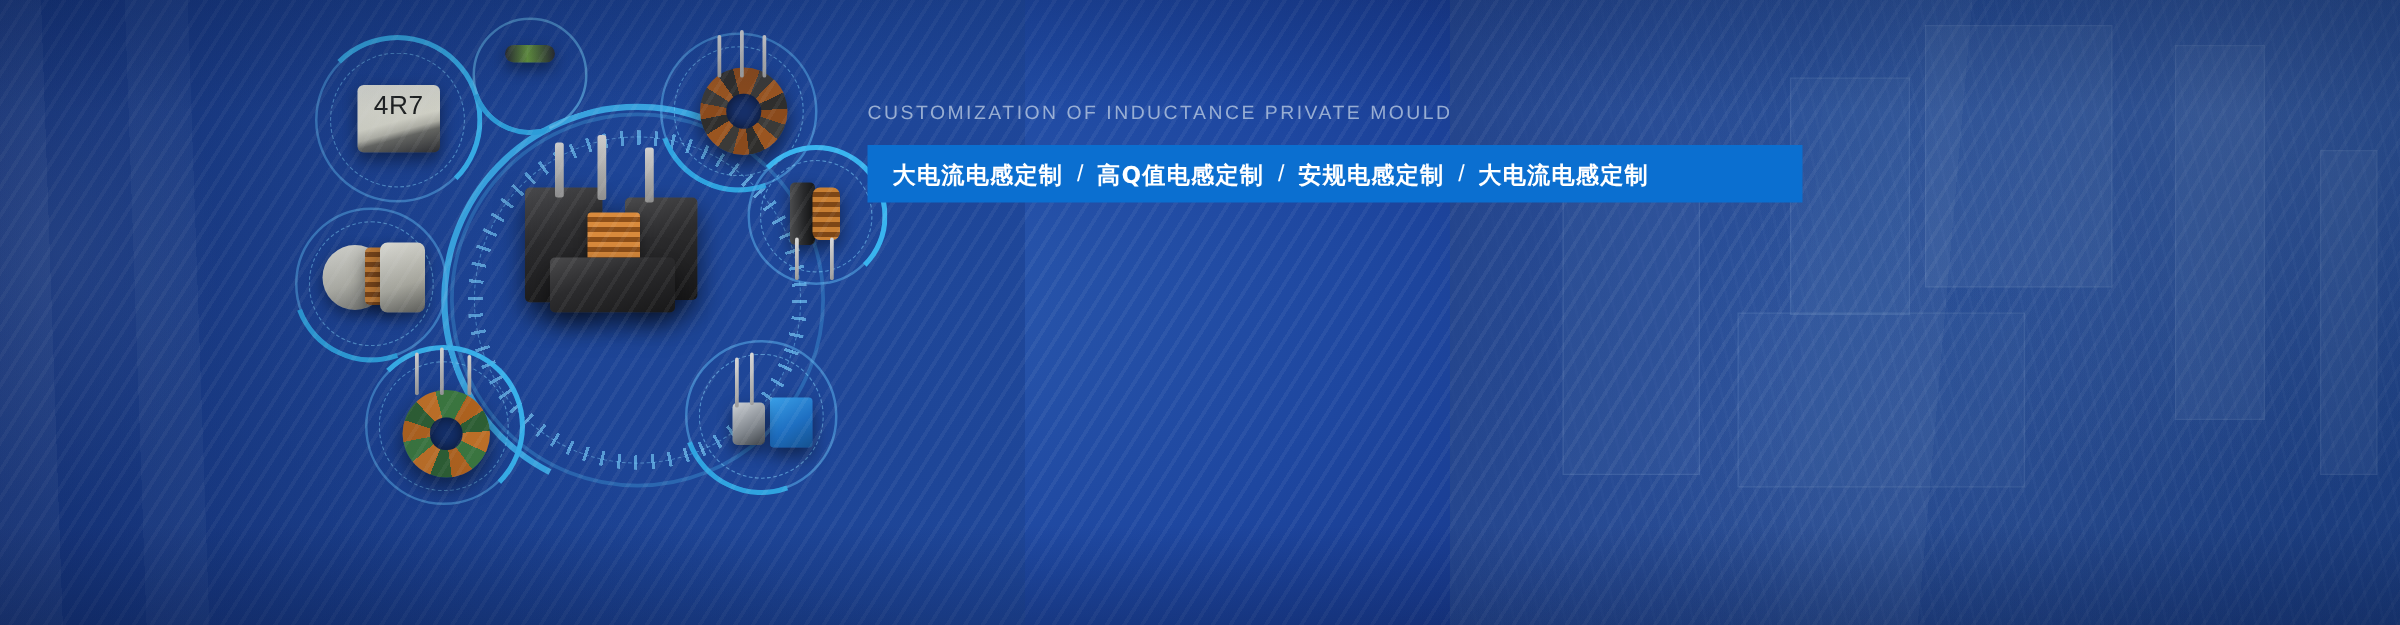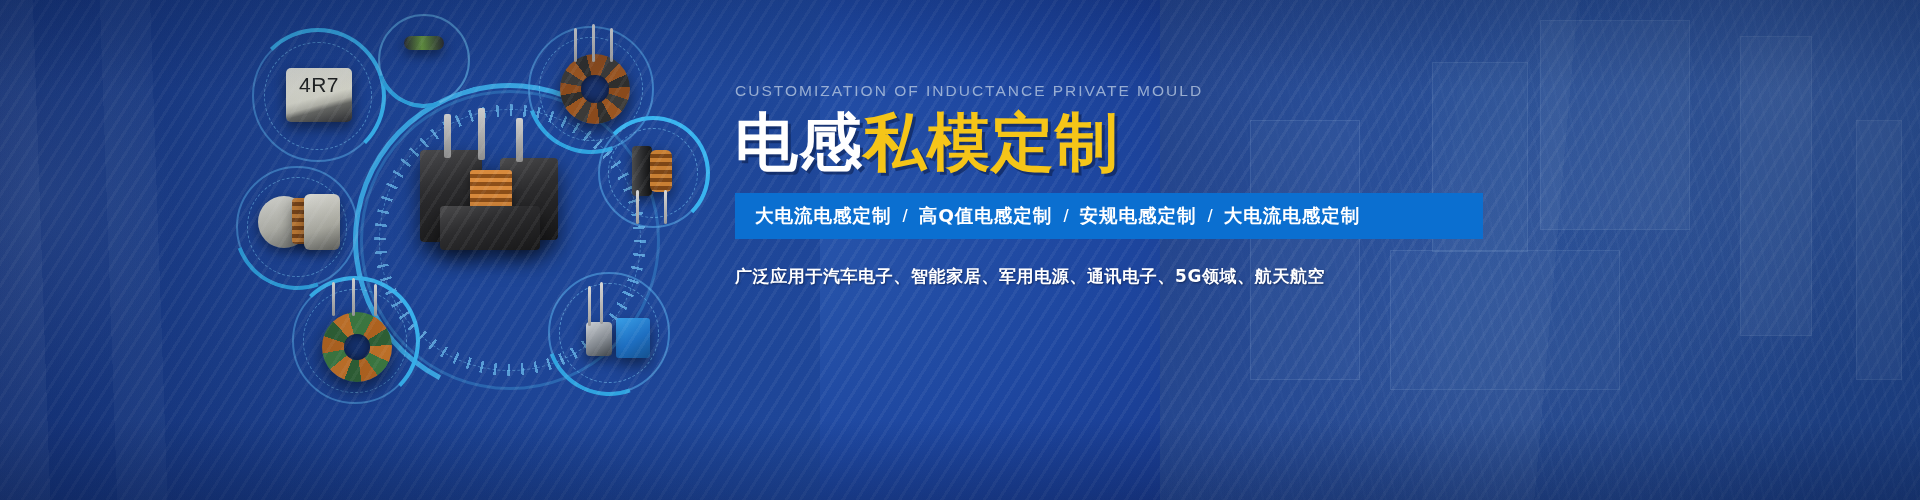--- a/index.html
+++ b/index.html
@@ -221,21 +221,21 @@
     box-shadow: 0 5px 12px rgba(0,0,0,.4);
   }
   .smd-circ {
     position:absolute; border-radius:50%;
     background: radial-gradient(circle at 35% 30%, #e8e7dd, #a9a89c 60%, #3a3a38 100%);
     box-shadow: 0 5px 12px rgba(0,0,0,.45);
   }
 
   
   .content {
-    position: absolute; left: 735px; top: 82px; width: 640px;
+    position: absolute; left: 694px; top: 82px; width: 640px;
   }
   .eyebrow {
     color: rgba(186,202,226,.78);
     font-size: 15.5px;
     letter-spacing: 2.0px;
     font-weight: 400;
     white-space: nowrap;
     font-family: "Liberation Sans", sans-serif;
   }
   .headline {
@@ -377,30 +377,26 @@
   <div class="lead" style="left:588px; top:286px; height:40px;"></div>
   <div class="lead" style="left:600px; top:282px; height:42px;"></div>
 
   <div class="hatch"></div>
   <div class="vignette"></div>
 
   <div class="content">
 
     <div class="eyebrow">CUSTOMIZATION OF INDUCTANCE PRIVATE MOULD</div>
 
-    <div class="headline">
-      <span class="w">电感</span><span class="y">私模定制</span>
-    </div>
 
     <div class="feature-bar">
       <span class="ftxt">大电流电感定制</span>
       <span class="sep">/</span>
       <span class="ftxt">高Q值电感定制</span>
       <span class="sep">/</span>
       <span class="ftxt">安规电感定制</span>
       <span class="sep">/</span>
       <span class="ftxt">大电流电感定制</span>
     </div>
 
-    <div class="subdesc">广泛应用于汽车电子、智能家居、军用电源、通讯电子、5G领域、航天航空</div>
   </div>
 
 </div>
 
 </body></html>

